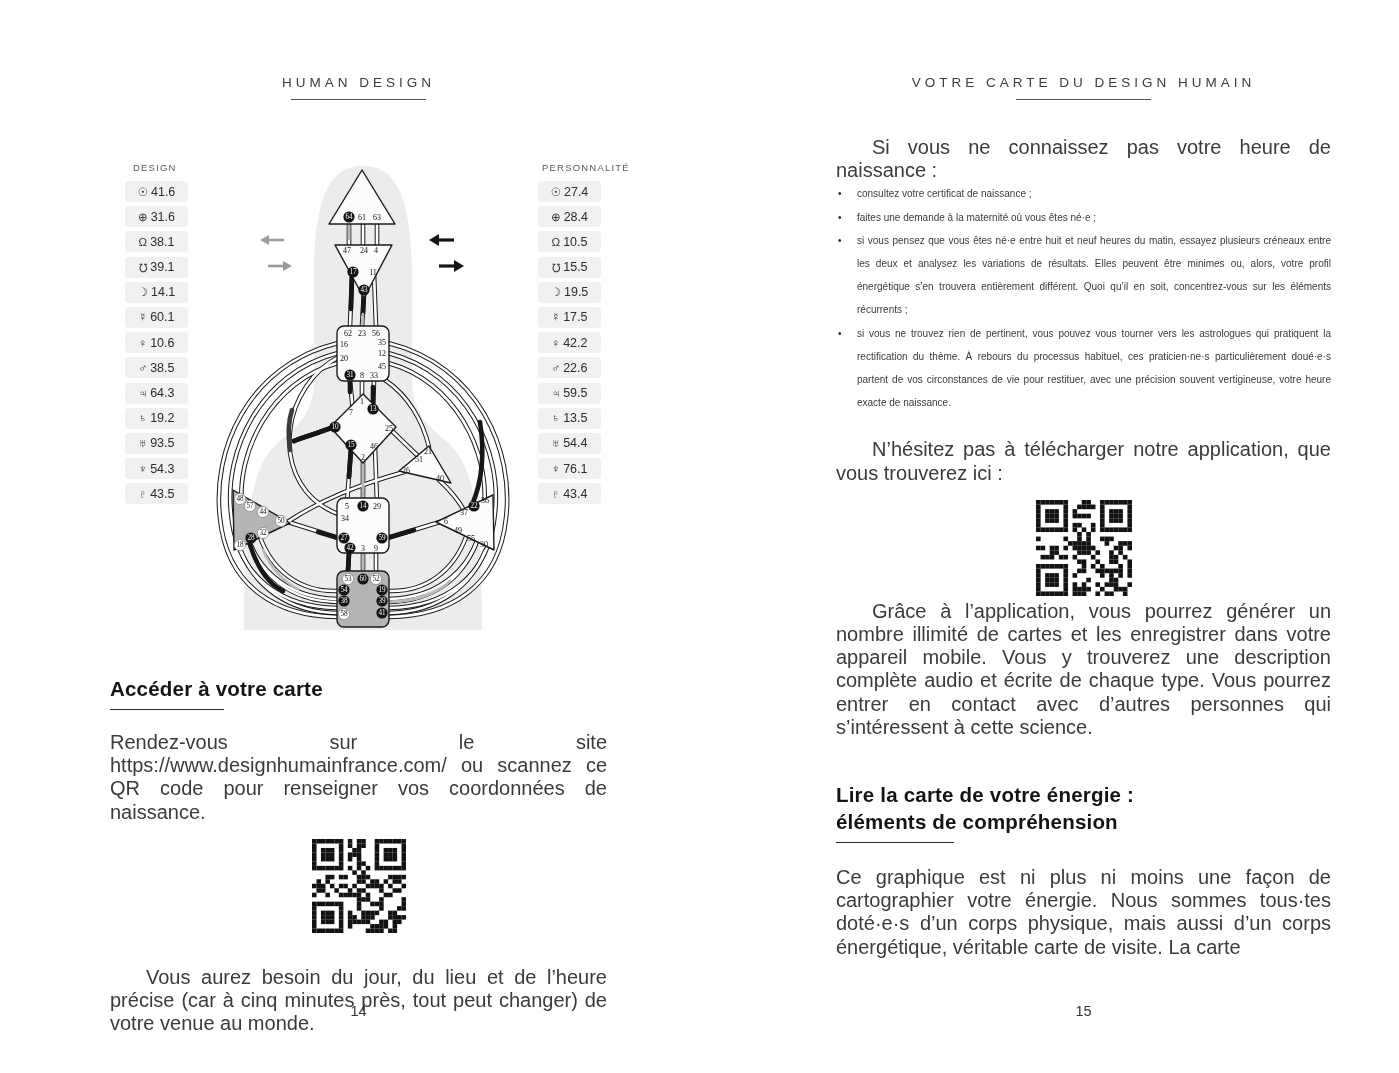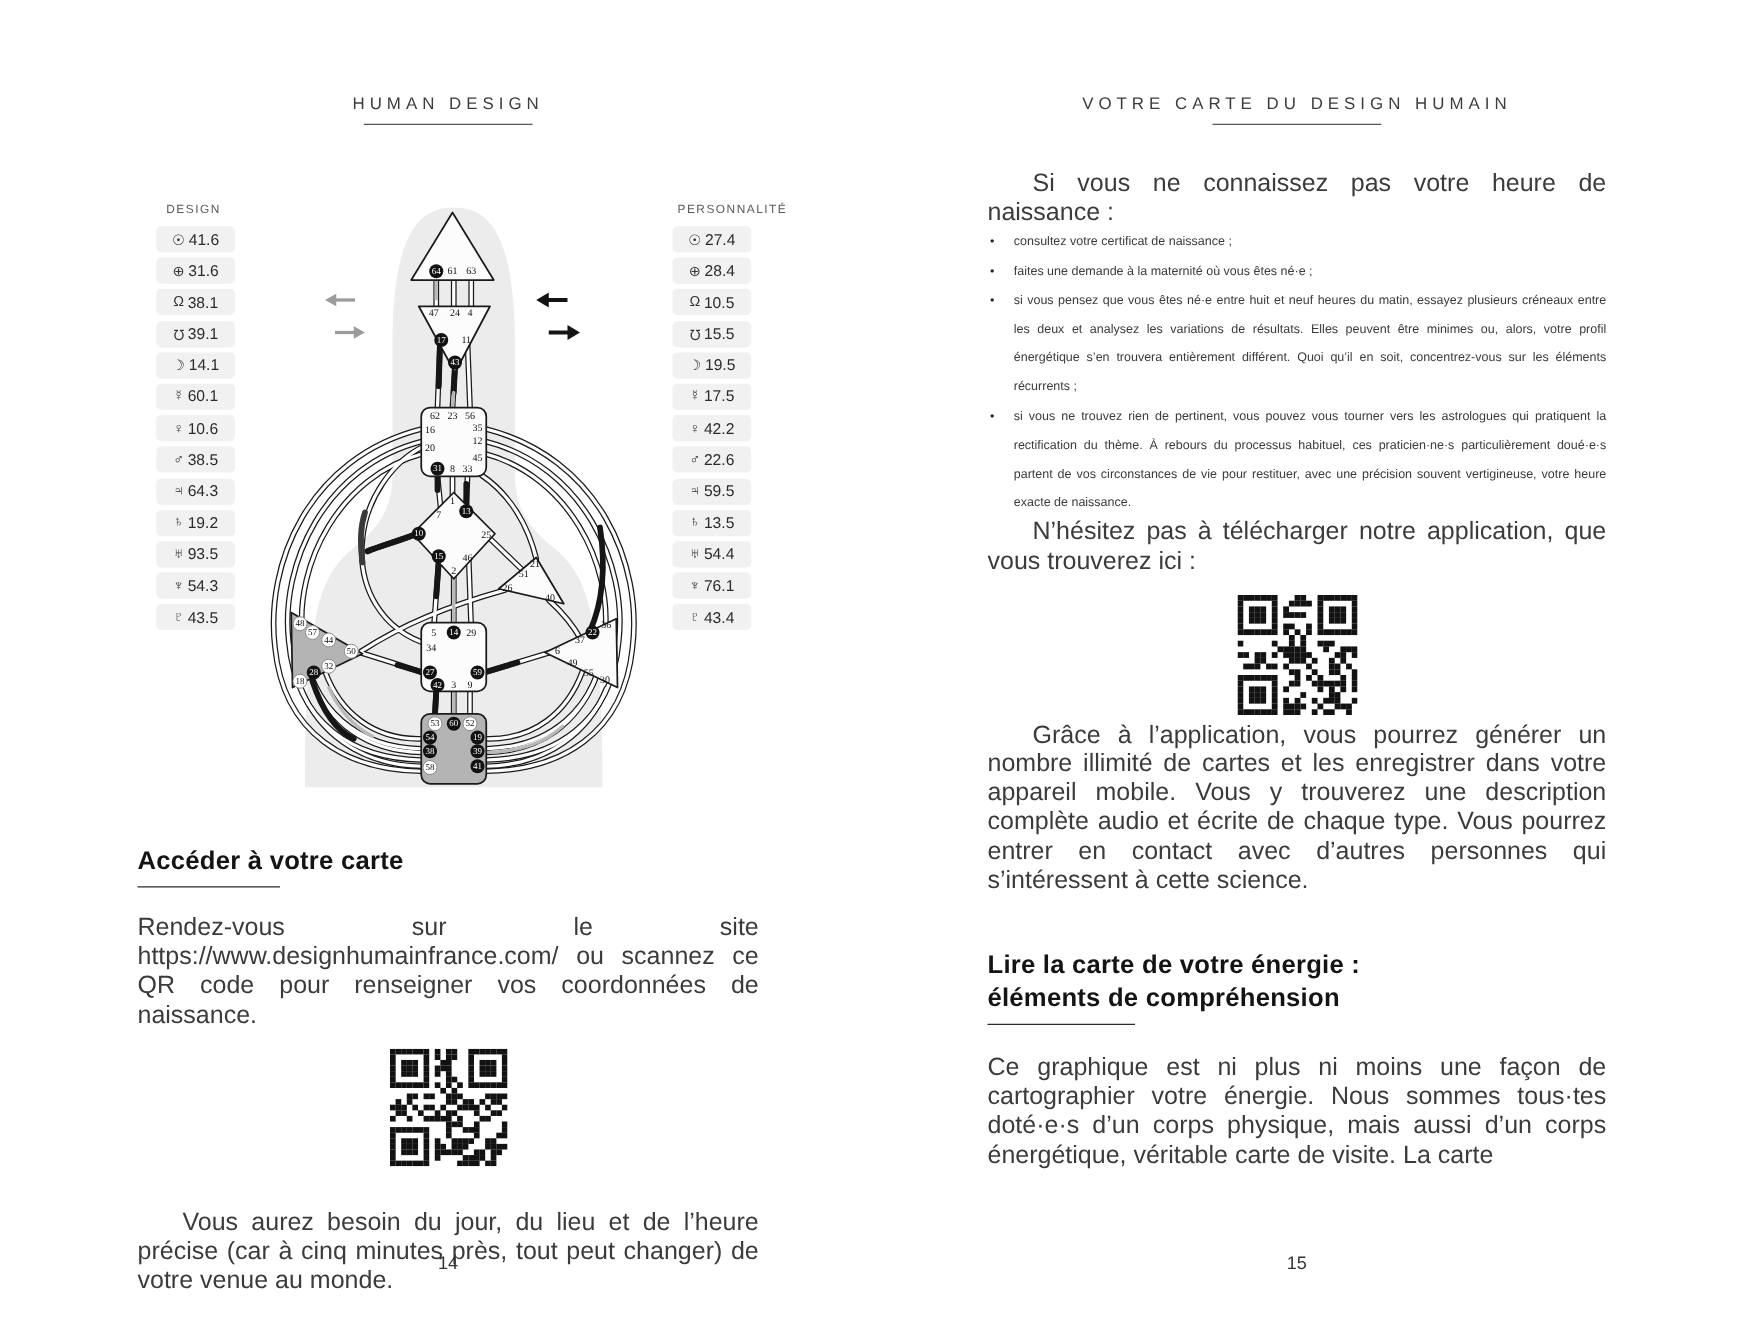--- a/index.html
+++ b/index.html
@@ -2,21 +2,21 @@
 <html lang="fr"><head>
 <meta charset="utf-8">
 <style>
   html,body{margin:0;padding:0;}
   body{
     width:1399px;height:1073px;position:relative;background:#ffffff;
     font-family:"Liberation Sans", sans-serif;color:#3b3b3b;overflow:hidden;
   }
   .page{position:absolute;top:75px;}
   #page-left{left:110px;width:497px;height:960px;}
-  #page-right{left:790px;width:495px;height:960px;}
+  #page-right{left:836px;width:495px;height:960px;}
 
   .running-head{width:100%;text-align:center;font-size:13.5px;letter-spacing:4px;color:#3c3c3c;}
   .rh-rule{height:0;border-bottom:1.2px solid #555;width:135px;margin:9px auto 0 auto;}
 
   .body-text{font-size:20px;line-height:23.2px;text-align:justify;color:#3b3b3b;}
   .indent{text-indent:36px;}
   p{margin:0;}
 
   .section-heading{font-size:20.5px;font-weight:700;color:#141414;letter-spacing:.2px;line-height:27px;}
   .heading-rule{height:0;border-bottom:1.6px solid #2a2a2a;margin-top:7px;}
@@ -762,21 +762,21 @@
   <div class="rh-rule"></div>
 
   <div id="rp-content">
     <p class="body-text indent">Si vous ne connaissez pas votre heure de naissance :</p>
     <ul class="bullets">
       <li>consultez votre certificat de naissance ;</li>
       <li>faites une demande à la maternité où vous êtes né·e ;</li>
       <li>si vous pensez que vous êtes né·e entre huit et neuf heures du matin, essayez plusieurs créneaux entre les deux et analysez les variations de résultats. Elles peuvent être minimes ou, alors, votre profil énergétique s’en trouvera entièrement différent. Quoi qu’il en soit, concentrez-vous sur les éléments récurrents ;</li>
       <li>si vous ne trouvez rien de pertinent, vous pouvez vous tourner vers les astrologues qui pratiquent la rectification du thème. À rebours du processus habituel, ces praticien·ne·s particulièrement doué·e·s partent de vos circonstances de vie pour restituer, avec une précision souvent vertigineuse, votre heure exacte de naissance.</li>
     </ul>
-    <p class="body-text indent" style="">N’hésitez pas à télécharger notre application, que vous trouverez ici :</p>
+    <p class="body-text indent" style="margin-top:24px;">N’hésitez pas à télécharger notre application, que vous trouverez ici :</p>
     <div class="qr-wrap" style="margin-top:15px;">
       <div class="qr-box" id="qr-right"><svg width="96" height="96" viewBox="0 0 96 96" fill="#121212">
             <rect x="0.00" y="0.00" width="4.62" height="4.62"></rect>
             <rect x="4.57" y="0.00" width="4.62" height="4.62"></rect>
             <rect x="9.14" y="0.00" width="4.62" height="4.62"></rect>
             <rect x="13.71" y="0.00" width="4.62" height="4.62"></rect>
             <rect x="18.29" y="0.00" width="4.62" height="4.62"></rect>
             <rect x="22.86" y="0.00" width="4.62" height="4.62"></rect>
             <rect x="27.43" y="0.00" width="4.62" height="4.62"></rect>
             <rect x="45.71" y="0.00" width="4.62" height="4.62"></rect>

